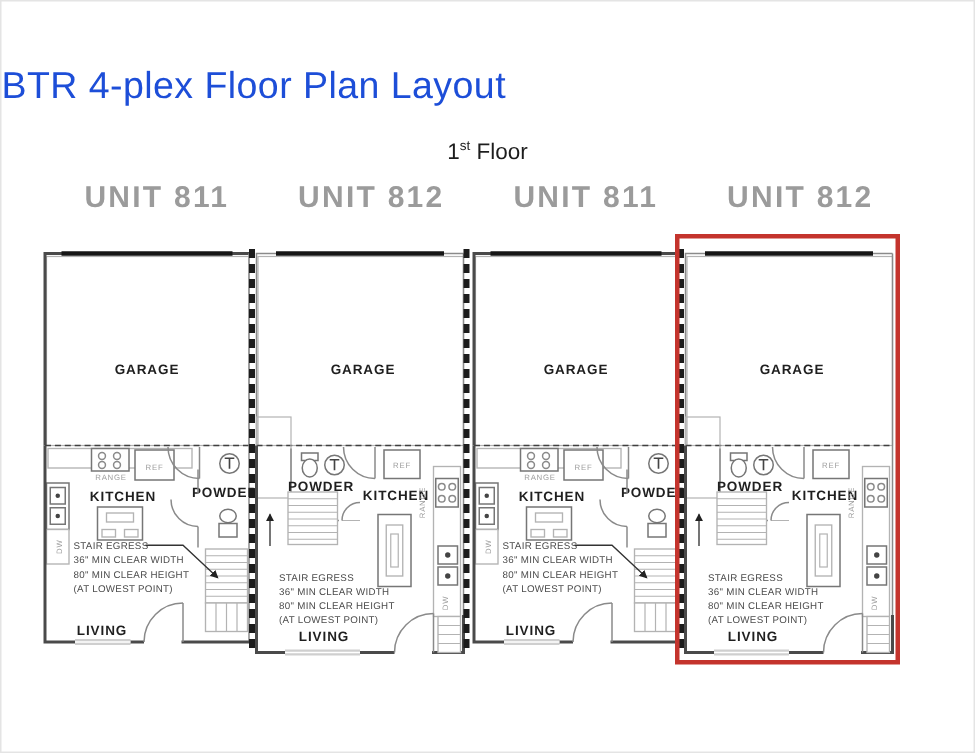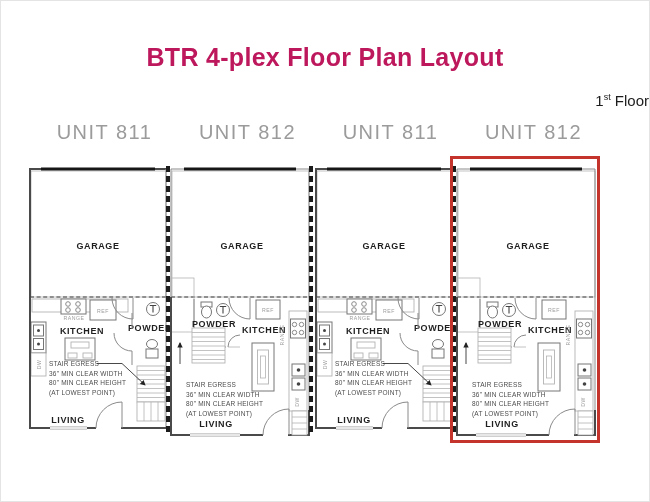--- a/index.html
+++ b/index.html
@@ -1,26 +1,26 @@
 <!DOCTYPE html>
 <html><head>
 <meta charset="utf-8">
 <style>
   *{margin:0;padding:0;box-sizing:border-box}
   html,body{background:#fff}
   .canvas{position:relative;width:650px;height:502px;background:#fff;border:1px solid #e4e4e4;
           overflow:hidden;font-family:"Liberation Sans",sans-serif}
-  .title{position:absolute;top:42px;left:0;width:100%;text-align:center;
-         font-size:25px;font-weight:700;color:#be185d;letter-spacing:.3px}
-  .subtitle{position:absolute;top:91px;left:0;width:100%;text-align:right;
+  .title{position:absolute;top:42px;left:0;width:100%;
+         font-size:25px;font-weight:400;color:#1d4ed8;letter-spacing:.3px}
+  .subtitle{position:absolute;top:91px;left:0;width:100%;text-align:center;
             font-size:15px;color:#1d1d1d}
   .subtitle sup{font-size:9px;vertical-align:super}
   .unit-labels{position:absolute;top:120px;left:32px;width:572px;display:flex}
   .unit-label{width:143px;text-align:center;font-size:20px;color:#9b9b9b;
-              letter-spacing:1.5px;font-weight:400;white-space:nowrap}
+              letter-spacing:1.5px;font-weight:700;white-space:nowrap}
   .plan-row{position:absolute;left:24px;top:160px;width:572px;height:300px}
   .unit-slot{position:absolute;top:0;width:143px;height:292px}
   .party-wall{position:absolute;top:5px;width:4px;height:268px;z-index:3;
               background:repeating-linear-gradient(180deg,#1c1c1c 0 6px,rgba(0,0,0,0) 6px 10px)}
   .highlight-frame{position:absolute;top:-5px;width:150px;height:287px;
                    border:3px solid #c4342d;z-index:5}
   svg{overflow:visible;display:block}
   svg text{font-family:"Liberation Sans",sans-serif}
   .wall{stroke:#4a4a4a;stroke-width:2;fill:none}
   .wall-thin{stroke:#8a8a8a;stroke-width:1;fill:none}

